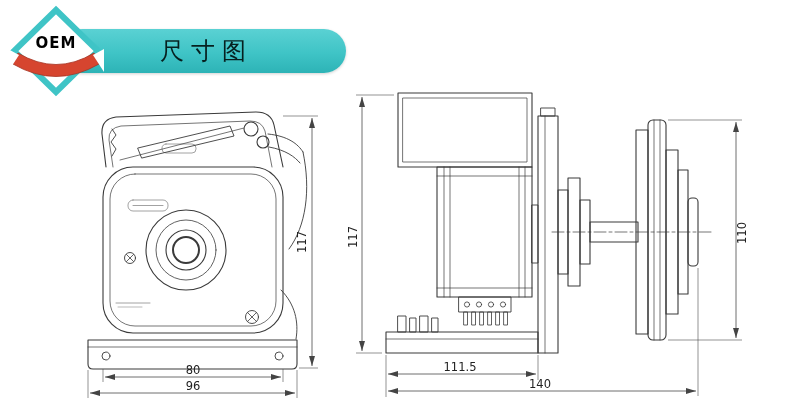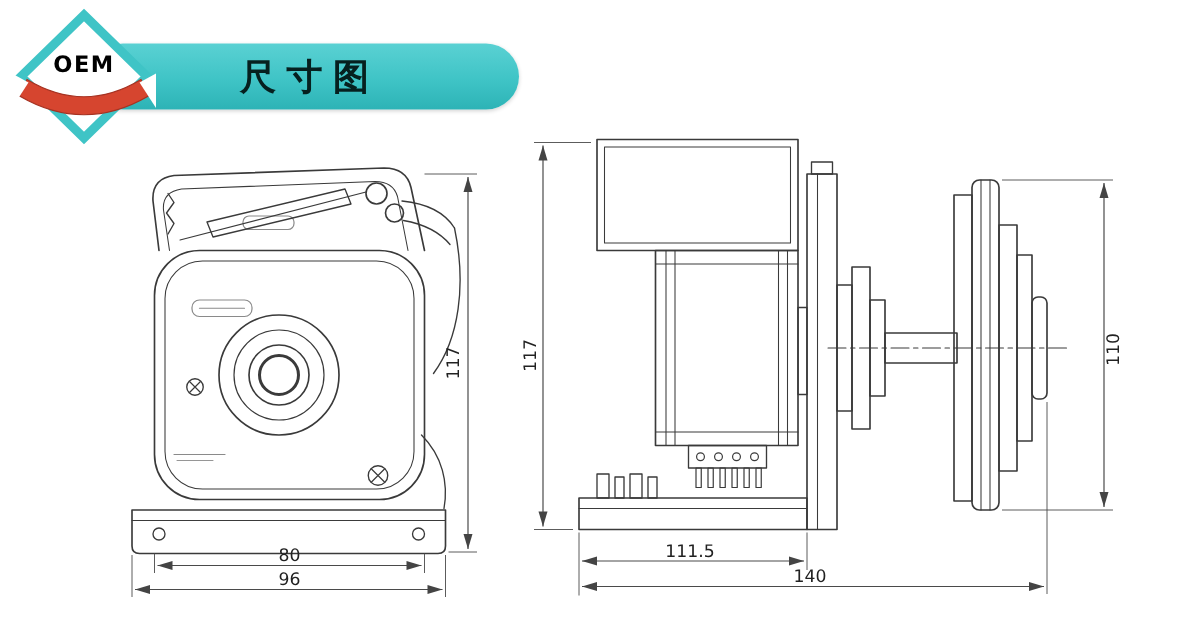--- a/index.html
+++ b/index.html
@@ -15,21 +15,21 @@
     position: absolute; left: 60px; top: 29px;
     width: 286px; height: 44px;
     border-radius: 22px;
     background: linear-gradient(180deg, #5ad1d3 0%, var(--accent, #3fc4c6) 55%, #2db3b6 100%);
     box-shadow: 0 1px 3px rgba(0,0,0,.18);
     display: flex; align-items: center; justify-content: center;
     z-index: 1;
   }
   .banner-title {
     font-size: 24px; color: #06201f; letter-spacing: 7px;
-    text-indent: 7px; font-weight: 700;
+    text-indent: 7px; font-weight: 400;
   }
   .badge { position: absolute; left: 8px; top: 4px; width: 96px; height: 94px; z-index: 2; }
   .badge-diamond { fill: #ffffff; stroke: var(--accent, #3fc4c6); stroke-width: 6; }
   .badge-ribbon { fill: var(--ribbon, #d6452f); stroke: #a53222; stroke-width: 0.8; }
   .badge-label { font-size: 15px; font-weight: bold; fill: #000; letter-spacing: 1px; }
   .drawing { position: absolute; left: 0; top: 0; }
   .draw { stroke: var(--line, #3a3a3a); fill: none; stroke-linejoin: round; stroke-linecap: round; }
   .dims { stroke: var(--dim, #4a4a4a); fill: none; }
   .dimtext { fill: #222; font-size: 11.5px; stroke: none; }
   .mark { stroke: #8a8a8a; fill: none; }

